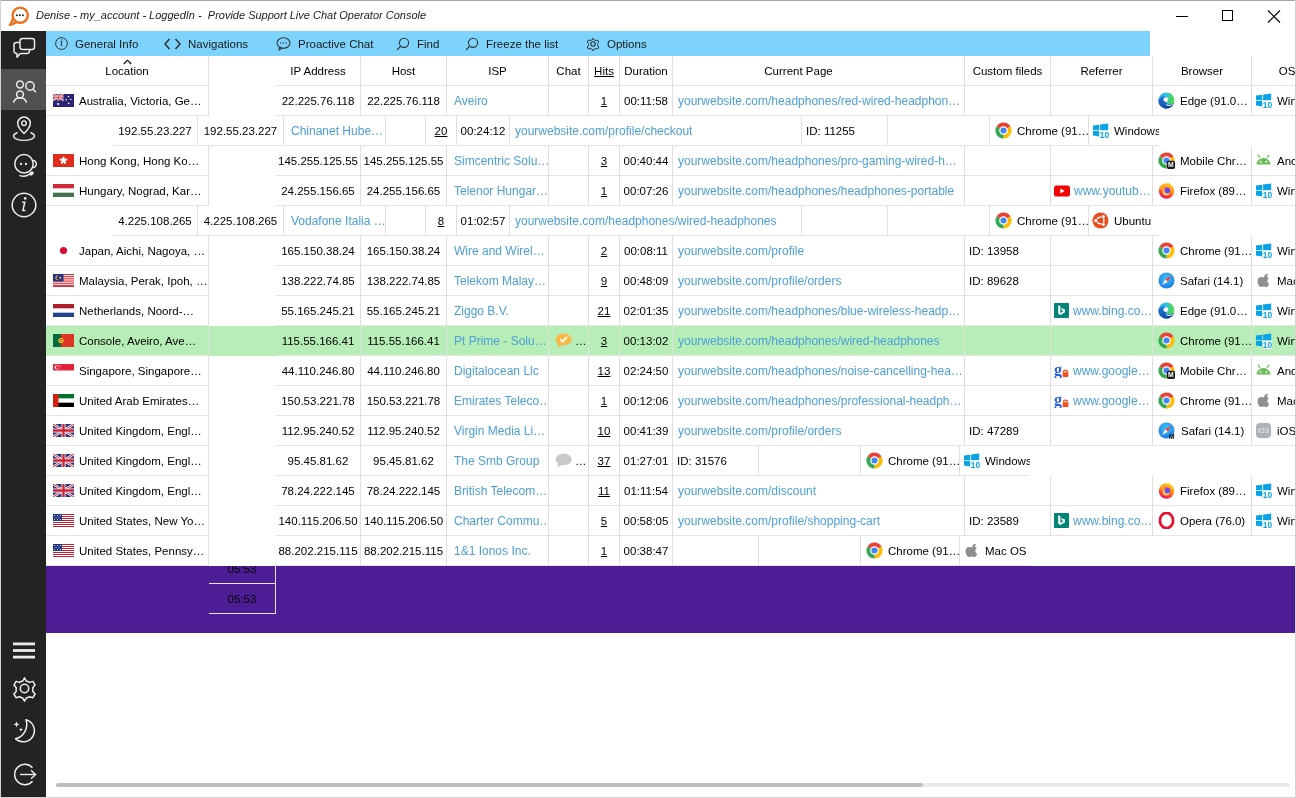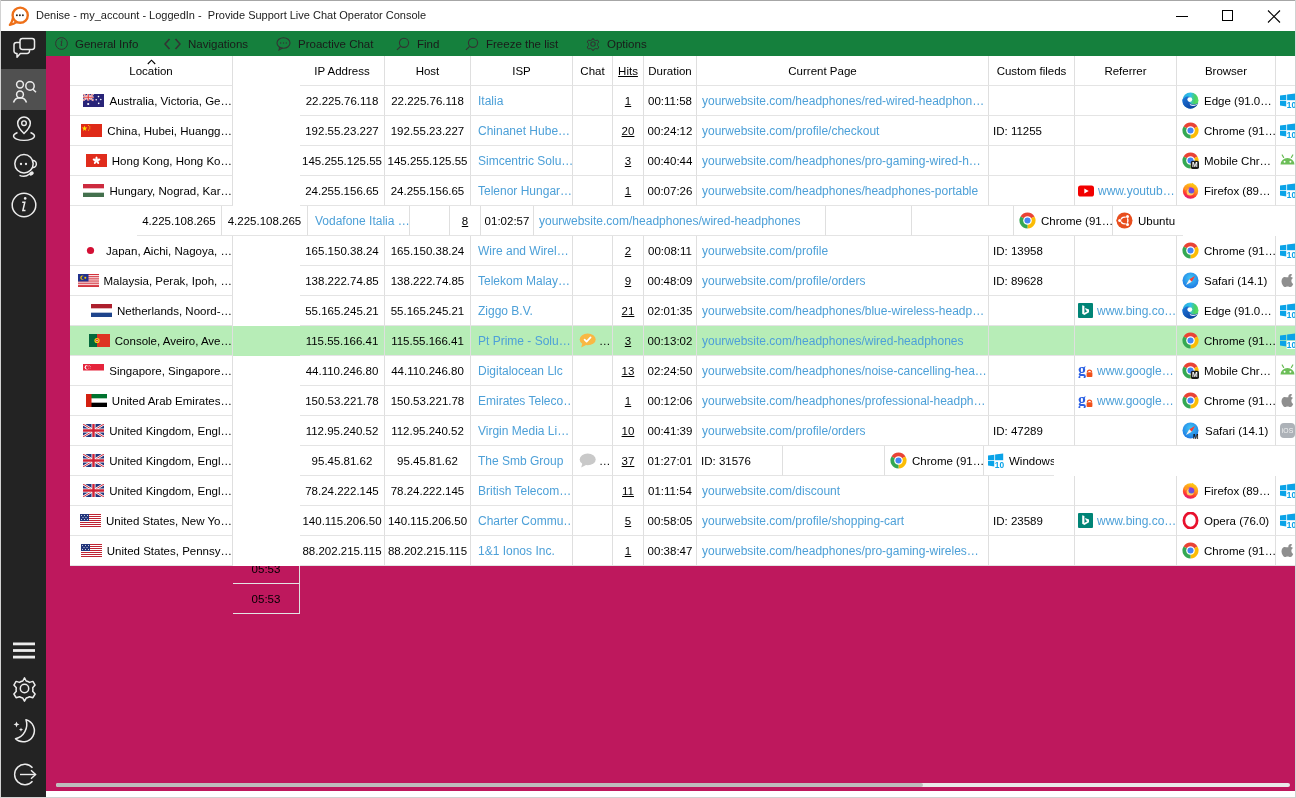--- a/index.html
+++ b/index.html
@@ -1,39 +1,39 @@
 <!DOCTYPE html>
 <html><head><meta charset="utf-8"><style>
 * { margin:0; padding:0; box-sizing:border-box; }
 html,body { width:1296px; height:798px; overflow:hidden; }
 body { font-family:"Liberation Sans", sans-serif; background:#fff; }
 #app { position:absolute; top:0; left:0; width:1296px; height:798px; background:#fff; }
 #titlebar { position:absolute; top:0; left:0; width:1296px; height:31px; background:#fff; }
 #titlebar .logo { position:absolute; left:8px; top:4px; }
-#titlebar .ttext { position:absolute; left:36px; top:0; height:31px; line-height:31px; font-size:11px; color:#1b1b1b; }
+#titlebar .ttext { position:absolute; left:36px; top:0; height:31px; line-height:31px; font-size:11px; color:#1b1b1b;font-style:italic; }
 .winbtn { position:absolute; top:0; height:31px; width:45px; }
 #btn-min { left:1159px; } #btn-max { left:1205px; } #btn-close { left:1251px; }
 #sidebar { position:absolute; top:31px; left:0; width:46px; height:767px; background:#232323; border-left:1px solid #cfcfcf; }
 .snav { position:absolute; left:0; width:46px; display:flex; align-items:center; justify-content:center; }
 #sn1 { top:-3px; height:40px; }
 #sn2 { top:38px; height:41px; background:#505050; }
 #sn3 { top:77px; height:40px; }
 #sn4 { top:114px; height:40px; }
 #sn5 { top:154px; height:40px; }
 #sn6 { top:600px; height:40px; }
 #sn7 { top:637px; height:40px; }
 #sn8 { top:680px; height:40px; }
 #sn9 { top:723px; height:40px; }
-#toolbar { position:absolute; top:31px; left:46px; width:1250px; height:25px; background:#15803d; }
+#toolbar { position:absolute; top:31px; left:46px; width:1104px; height:25px; background:#7dd3fc; }
 .tbi { position:absolute; top:0; height:25px; display:flex; align-items:center; gap:7px; font-size:11.5px; color:#1a1a1a; }
-#grid { position:absolute; top:56px; left:46px; width:1250px; height:735px; overflow:hidden; background:#be185d;padding-left:24px; }
+#grid { position:absolute; top:56px; left:46px; width:1250px; height:577px; overflow:hidden; background:#4c1d95; }
 .row { position:relative; width:1276px; height:30px; background:#fff; display:flex; }
 .row.hl { background:#b7edb7; }
 .cell { position:relative; height:30px; border-right:1px solid #dfdfdf; border-bottom:1px solid #e4e4e4; font-size:11.5px; color:#000; display:flex; align-items:center; overflow:hidden; flex:none; white-space:nowrap; }
-.c1 { width:163px; padding-left:7px;justify-content:flex-end; }
+.c1 { width:163px; padding-left:7px; }
 .c2 { width:67px; justify-content:center;margin-top:48px; }
 .c3 { width:85px; justify-content:center; }
 .c4 { width:86px; justify-content:center; }
 .c5 { width:102px; padding-left:7px; }
 .c6 { width:40px; padding-left:6px; }
 .c7 { width:31px; justify-content:center;text-decoration:underline; }
 .c8 { width:53px; justify-content:center; }
 .c9 { width:292px; padding-left:5px; }
 .c10 { width:86px; padding-left:4px; }
 .c11 { width:102px; padding-left:3px; }
@@ -250,21 +250,21 @@
             <circle cx="13.2" cy="5.8" r="0.8" fill="#fff"></circle>
             <circle cx="17.8" cy="5.5" r="0.8" fill="#fff"></circle>
             <circle cx="15.7" cy="9.4" r="0.8" fill="#fff"></circle>
           </svg>
           <span class="loctext">Australia, Victoria, Ge…</span>
         </div>
 <div class="cell c2">18:53</div>
 <div class="cell c3">22.225.76.118</div>
 <div class="cell c4">22.225.76.118</div>
 <div class="cell c5">
-          <span class="lnk">Italia</span>
+          <span class="lnk">Aveiro</span>
         </div>
 <div class="cell c6"></div>
 <div class="cell c7">1</div>
 <div class="cell c8">00:11:58</div>
 <div class="cell c9">
           <span class="lnk">yourwebsite.com/headphones/red-wired-headphon…</span>
         </div>
 <div class="cell c10"></div>
 <div class="cell c11"></div>
 <div class="cell c12">
@@ -281,31 +281,20 @@
             <path d="M1 3.6 L7.3 2.7 L7.3 8.2 L1 8.2 Z" fill="#0aa3e8"></path>
             <path d="M8.1 2.6 L16.2 1.4 L16.2 8.2 L8.1 8.2 Z" fill="#0aa3e8"></path>
             <path d="M1 9 L7.3 9 L7.3 14.5 L1 13.6 Z" fill="#0aa3e8"></path>
             <rect x="7.7" y="8.8" width="9.3" height="8.2" fill="#fff"></rect>
             <text x="12.4" y="16.2" font-family="Liberation Sans" font-size="8.4" font-weight="bold" fill="#0aa3e8" text-anchor="middle">10</text>
           </svg>
           <span>Windows 10</span>
         </div>
 </div>
 <div class="row">
-<div class="cell c1">
-          <svg class="flag" width="21" height="13" viewBox="0 0 21 13">
-            <rect width="21" height="13" fill="#df2a18"></rect>
-            <path d="M3.6 1.6 L4.3 3.6 L6.4 3.6 L4.7 4.9 L5.3 6.9 L3.6 5.7 L1.9 6.9 L2.5 4.9 L0.8 3.6 L2.9 3.6 Z" fill="#ffde00"></path>
-            <circle cx="7.6" cy="1.5" r="0.55" fill="#ffde00"></circle>
-            <circle cx="8.8" cy="2.9" r="0.55" fill="#ffde00"></circle>
-            <circle cx="8.8" cy="4.7" r="0.55" fill="#ffde00"></circle>
-            <circle cx="7.6" cy="6.1" r="0.55" fill="#ffde00"></circle>
-          </svg>
-          <span class="loctext">China, Hubei, Huangg…</span>
-        </div>
 <div class="cell c2">17:53</div>
 <div class="cell c3">192.55.23.227</div>
 <div class="cell c4">192.55.23.227</div>
 <div class="cell c5">
           <span class="lnk">Chinanet Hube…</span>
         </div>
 <div class="cell c6"></div>
 <div class="cell c7">20</div>
 <div class="cell c8">00:24:12</div>
 <div class="cell c9">
@@ -1014,23 +1003,20 @@
         </div>
 <div class="cell c2">05:53</div>
 <div class="cell c3">88.202.215.115</div>
 <div class="cell c4">88.202.215.115</div>
 <div class="cell c5">
           <span class="lnk">1&amp;1 Ionos Inc.</span>
         </div>
 <div class="cell c6"></div>
 <div class="cell c7">1</div>
 <div class="cell c8">00:38:47</div>
-<div class="cell c9">
-          <span class="lnk">yourwebsite.com/headphones/pro-gaming-wireles…</span>
-        </div>
 <div class="cell c10"></div>
 <div class="cell c11"></div>
 <div class="cell c12">
           <svg class="bic" width="17" height="17" viewBox="0 0 17 17">
             <path d="M8.5 8.5 L1.57 4.5 A8 8 0 0 1 15.43 4.5 Z" fill="#ea4335"></path>
             <path d="M8.5 8.5 L15.43 4.5 A8 8 0 0 1 8.5 16.5 Z" fill="#fbbc05"></path>
             <path d="M8.5 8.5 L8.5 16.5 A8 8 0 0 1 1.57 4.5 Z" fill="#34a853"></path>
             <circle cx="8.5" cy="8.5" r="4.3" fill="#fff"></circle>
             <circle cx="8.5" cy="8.5" r="3.05" fill="#4285f4"></circle>
           </svg>

